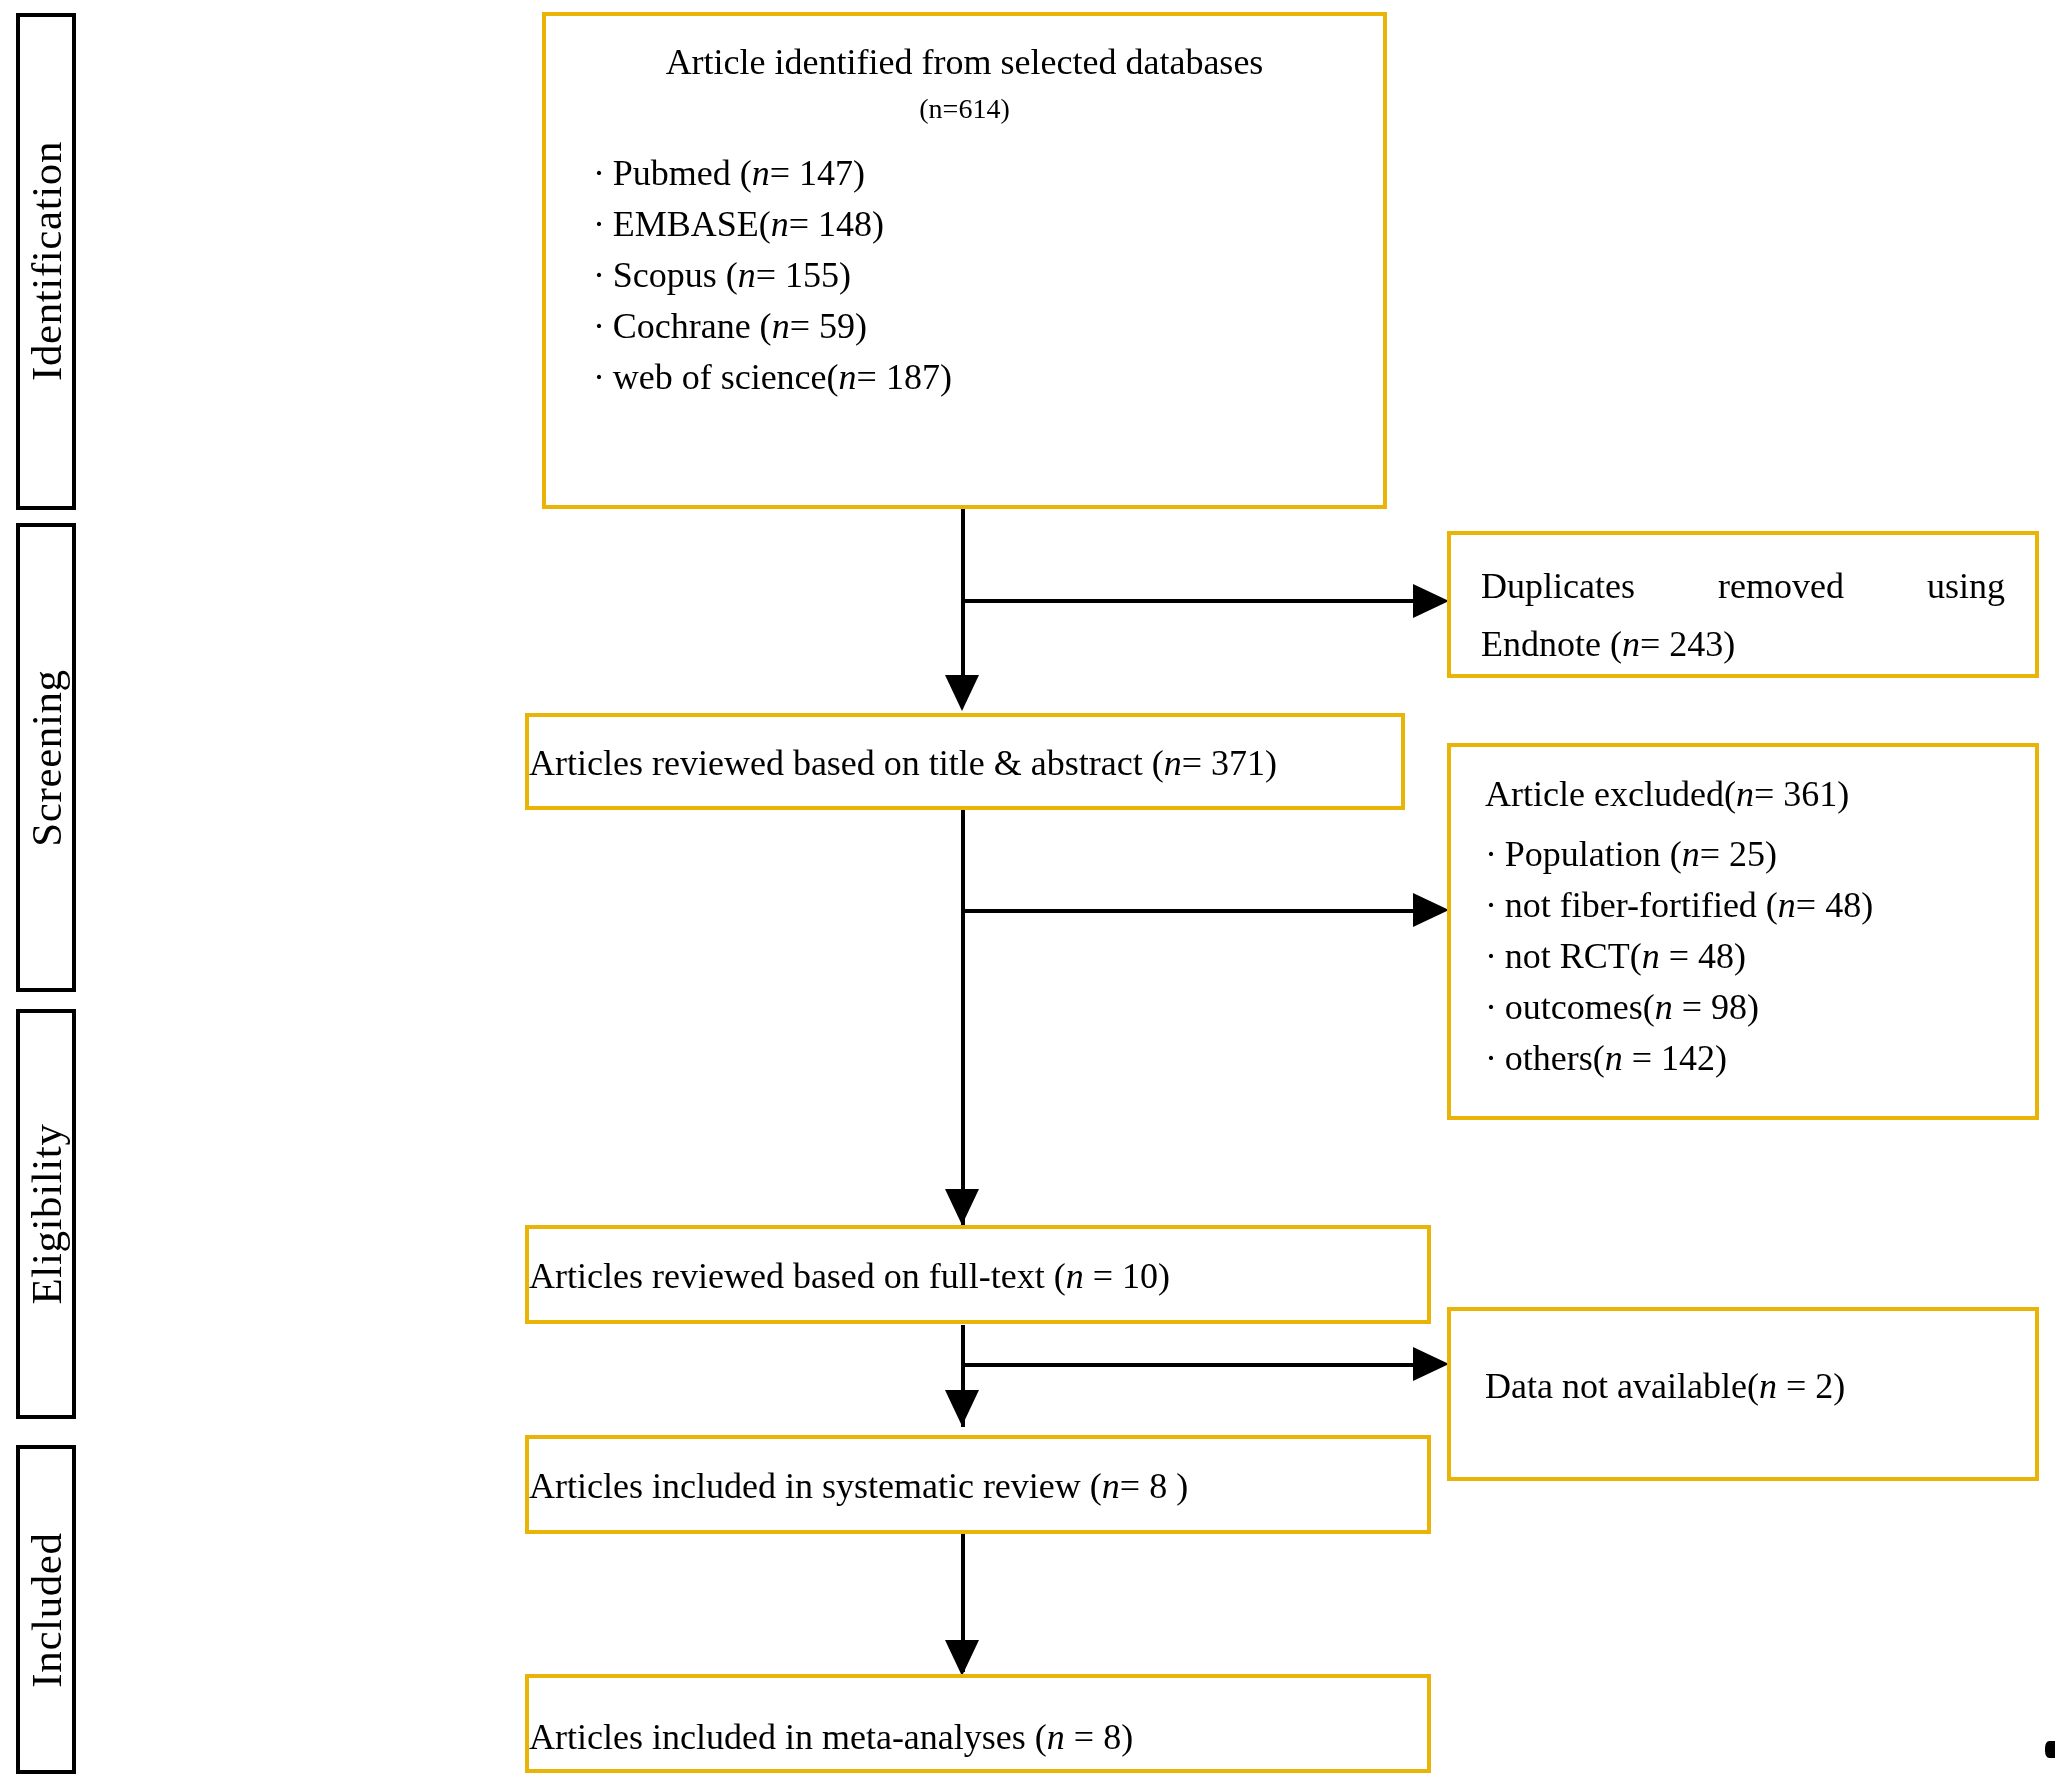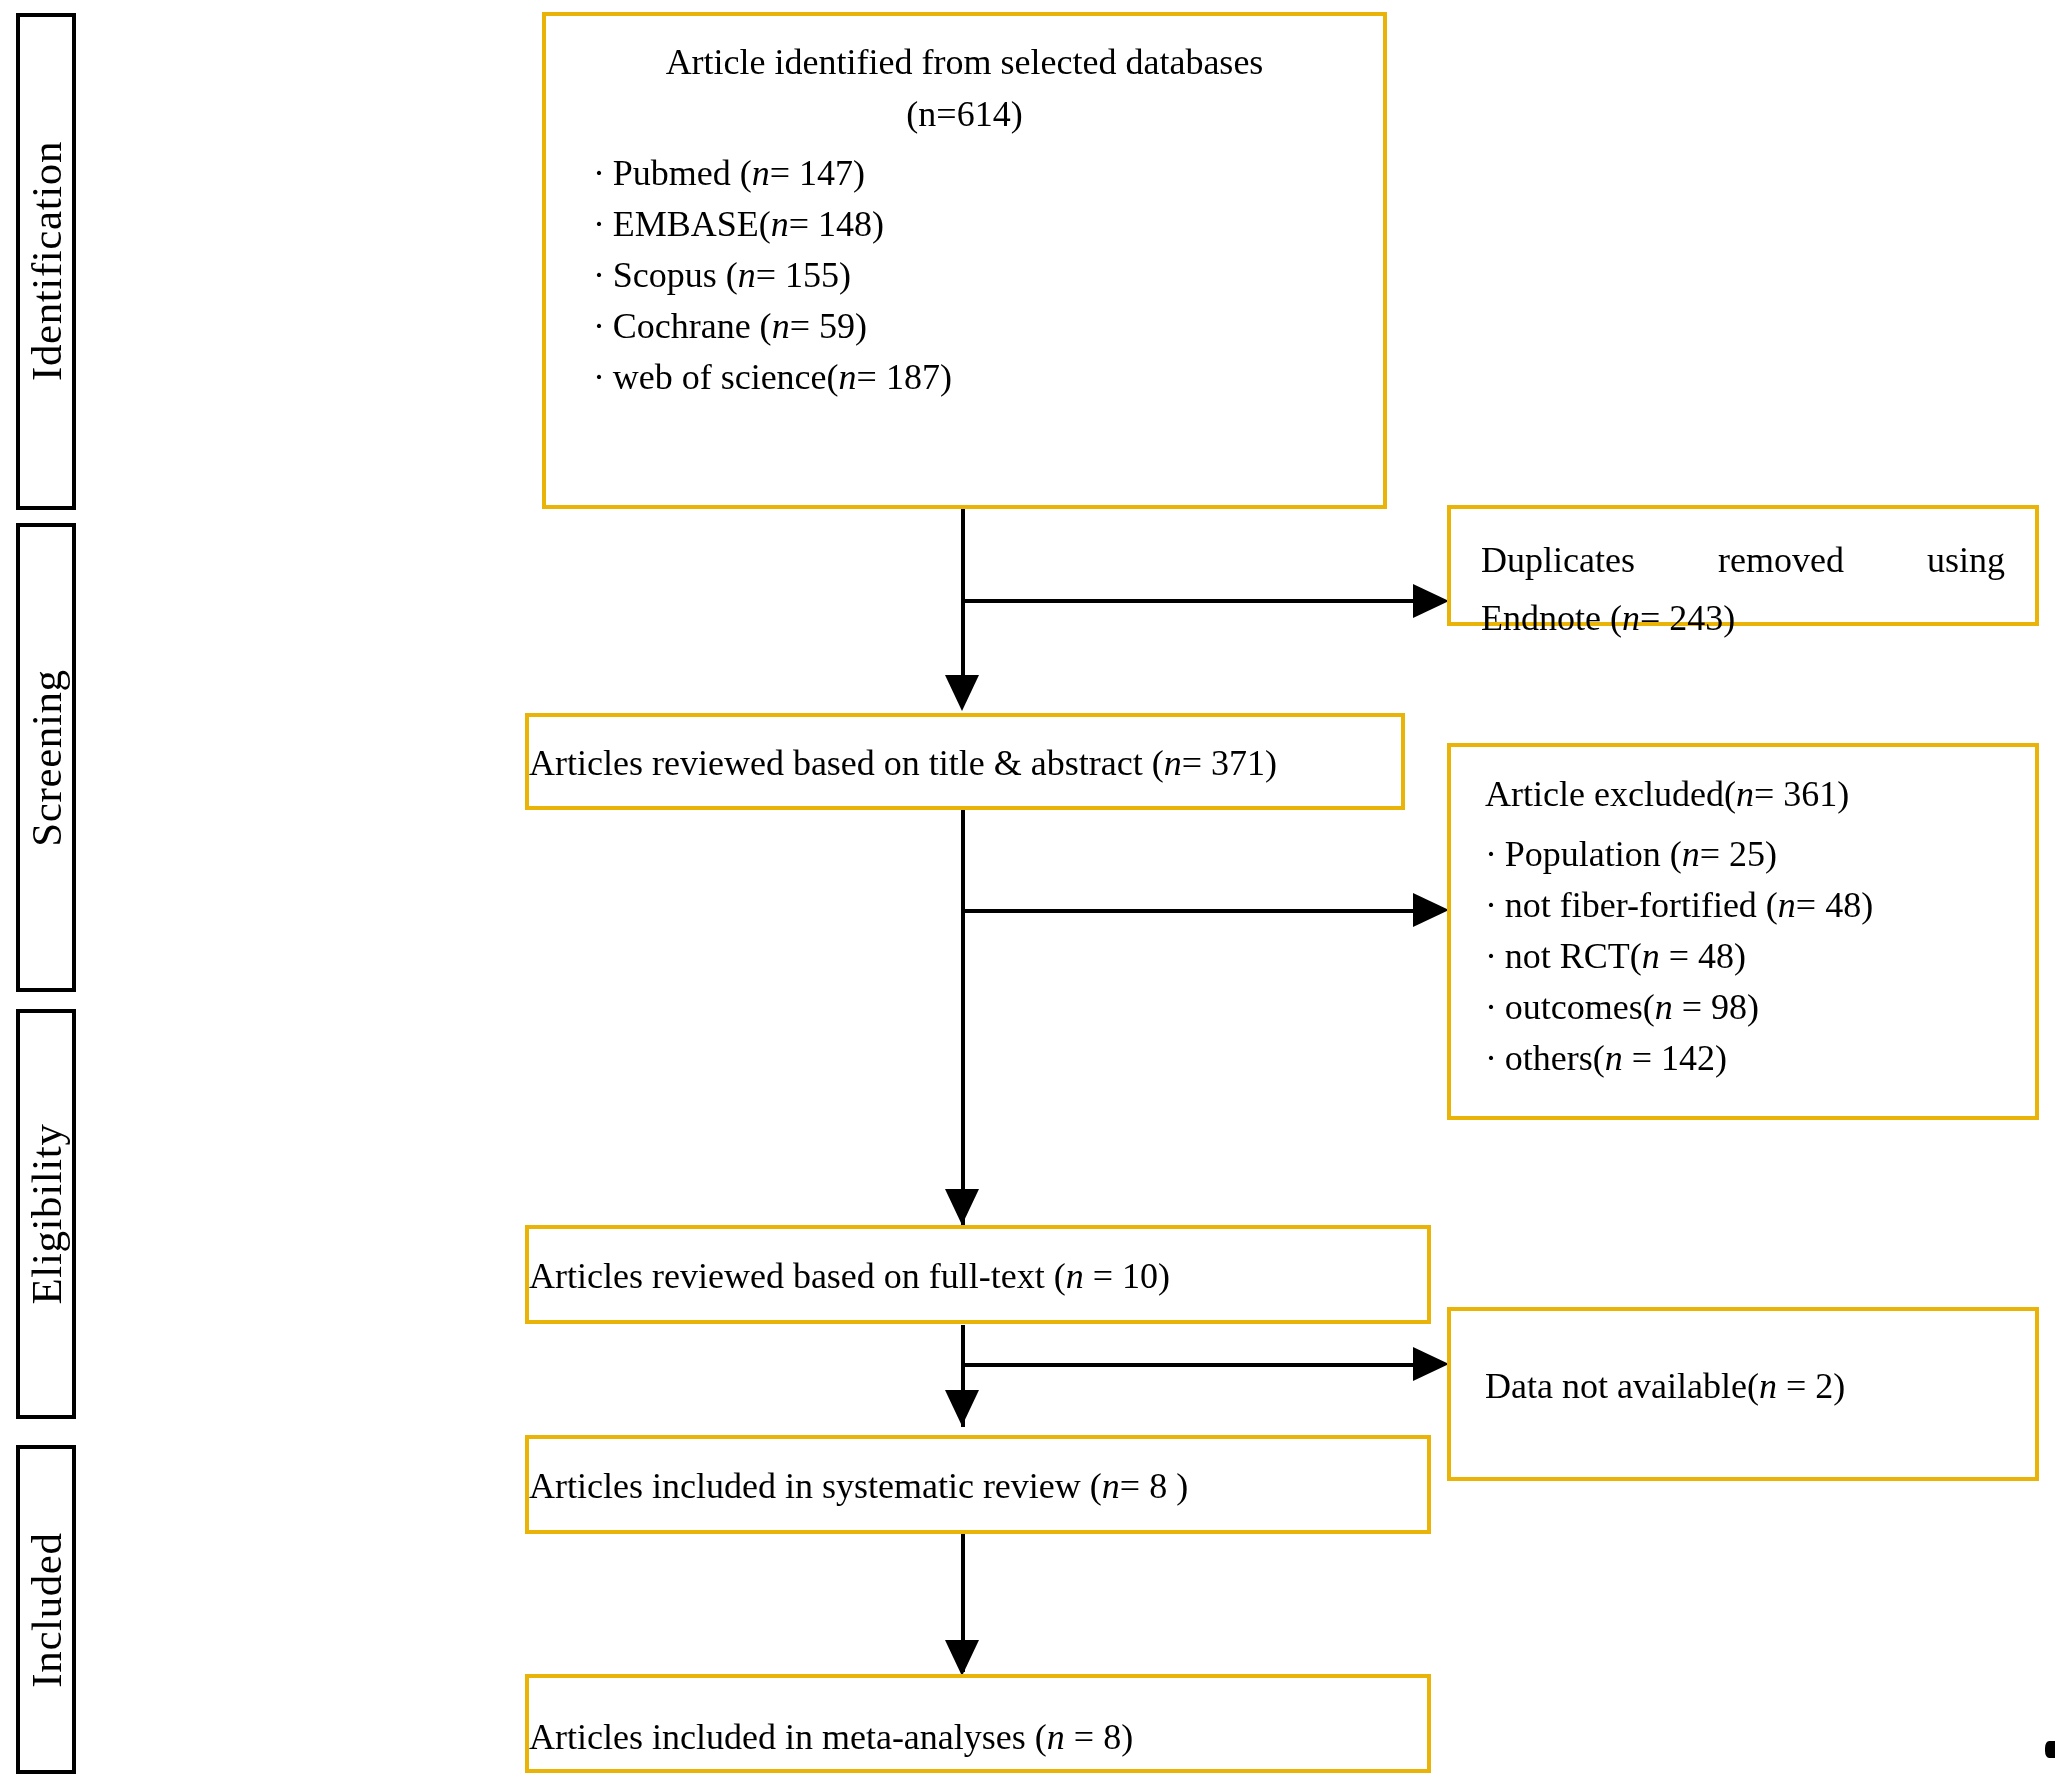--- a/index.html
+++ b/index.html
@@ -52,21 +52,21 @@
     text-align: left;
     font-size: 36px;
     line-height: 1.25;
   }
   .title-line {
     font-size: 36px;
     text-align: center;
     line-height: 1.3;
   }
   .sub-line {
-    font-size: 36px;
+    font-size: 28px;
     text-align: center;
     line-height: 1.3;
   }
   .bullets {
     margin: 0;
     padding: 0;
     list-style: none;
   }
   .bullets li {
     font-size: 36px;
@@ -179,21 +179,21 @@
       </li>
     </ul>
   </div>
 
   <div class="vline" style="left:961px; top:509px; height:169px;"></div>
   <div class="arrow-down" style="left:945px; top:675px;"></div>
 
   <div class="hline" style="left:961px; top:599px; width:452px;"></div>
   <div class="arrow-right" style="left:1413px; top:584px;"></div>
 
-  <div class="box" style="left:1447px; top:505px; width:592px; height:121px;">
+  <div class="box" style="left:1447px; top:531px; width:592px; height:147px;">
     <div class="justify-block" style="position:absolute; left:30px; right:30px; top:23px;">
       <div>Duplicates removed using</div>
       <div class="last"><span>Endnote (</span><em class="n">n</em><span>= 243)</span></div>
     </div>
   </div>
 
   <div class="box" style="left:525px; top:713px; width:880px; height:97px;">
     <div class="box-text" style="top:24px;"><span>Articles reviewed based on title &amp; abstract (</span><em class="n">n</em><span>= 371)</span></div>
   </div>
 

